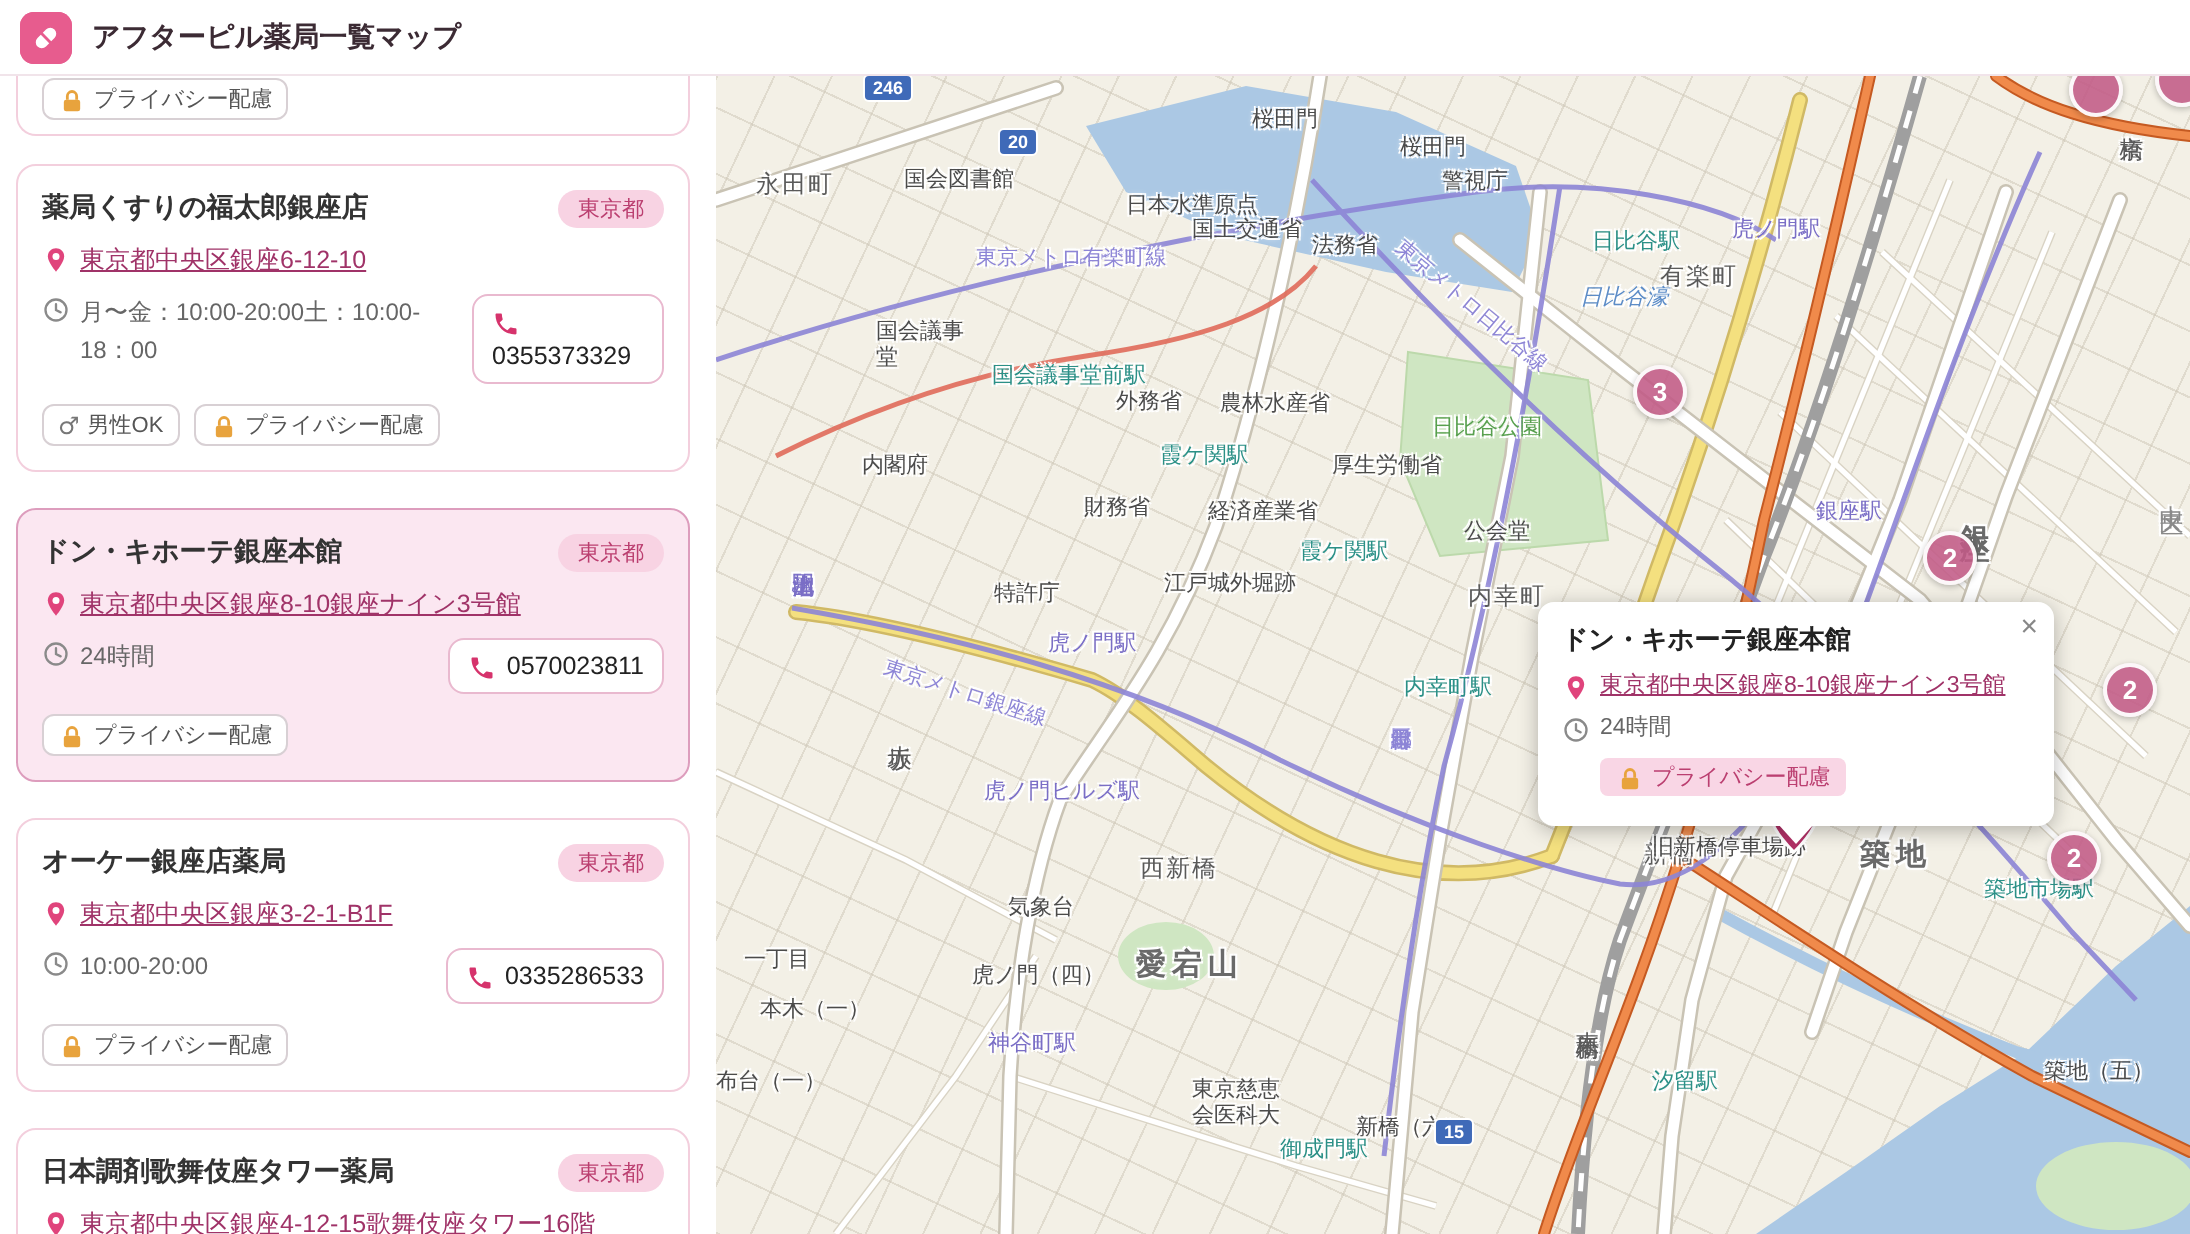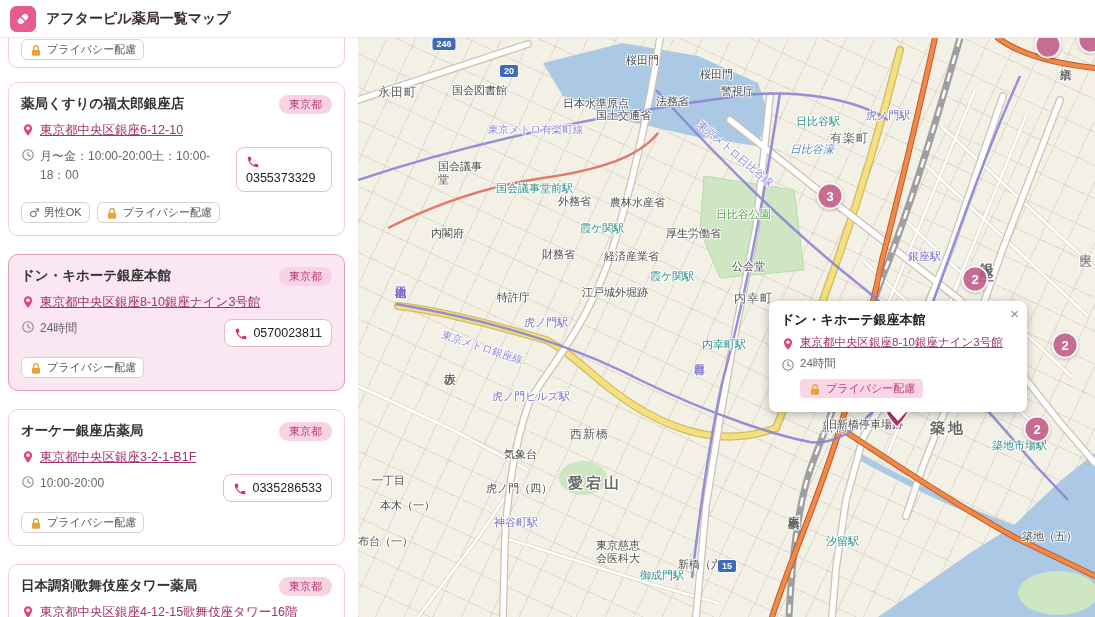--- a/index.html
+++ b/index.html
@@ -329,21 +329,21 @@
 
   <div class="labels">
       <div class="mlabel place" style="left: 94px; top: 46px;">国会図書館</div>
       <div class="mlabel area" style="left: 20px; top: 48px;">永田町</div>
       <div class="mlabel place" style="left: 268px; top: 16px;">桜田門</div>
       <div class="mlabel place" style="left: 342px; top: 30px;">桜田門</div>
       <div class="mlabel place" style="left: 363px; top: 47px;">警視庁</div>
       <div class="mlabel place" style="left: 205px; top: 59px;">日本水準原点</div>
       <div class="mlabel line" style="left: 130px; top: 85px;">東京メトロ有楽町線</div>
       <div class="mlabel place" style="left: 238px; top: 71px;">国土交通省</div>
-      <div class="mlabel place" style="left: 298px; top: 57px; text-align: center;">法務省</div>
+      <div class="mlabel place" style="left: 298px; top: 79px; text-align: center;">法務省</div>
       <div class="mlabel station-teal" style="left: 438px; top: 77px;">日比谷駅</div>
       <div class="mlabel station-purple" style="left: 508px; top: 71px;">虎ノ門駅</div>
       <div class="mlabel area" style="left: 472px; top: 94px;">有楽町</div>
       <div class="mlabel water" style="left: 432px; top: 105px;">日比谷濠</div>
       <div class="mlabel place wrap" style="left: 80px; top: 100px; margin-top: 22px;">国会議事堂</div>
       <div class="mlabel station-teal" style="left: 138px; top: 144px;">国会議事堂前駅</div>
       <div class="mlabel place" style="left: 200px; top: 157px;">外務省</div>
       <div class="mlabel place" style="left: 252px; top: 158px;">農林水産省</div>
       <div class="mlabel station-teal" style="left: 222px; top: 184px;">霞ケ関駅</div>
       <div class="mlabel park" style="left: 358px; top: 170px;">日比谷公園</div>

